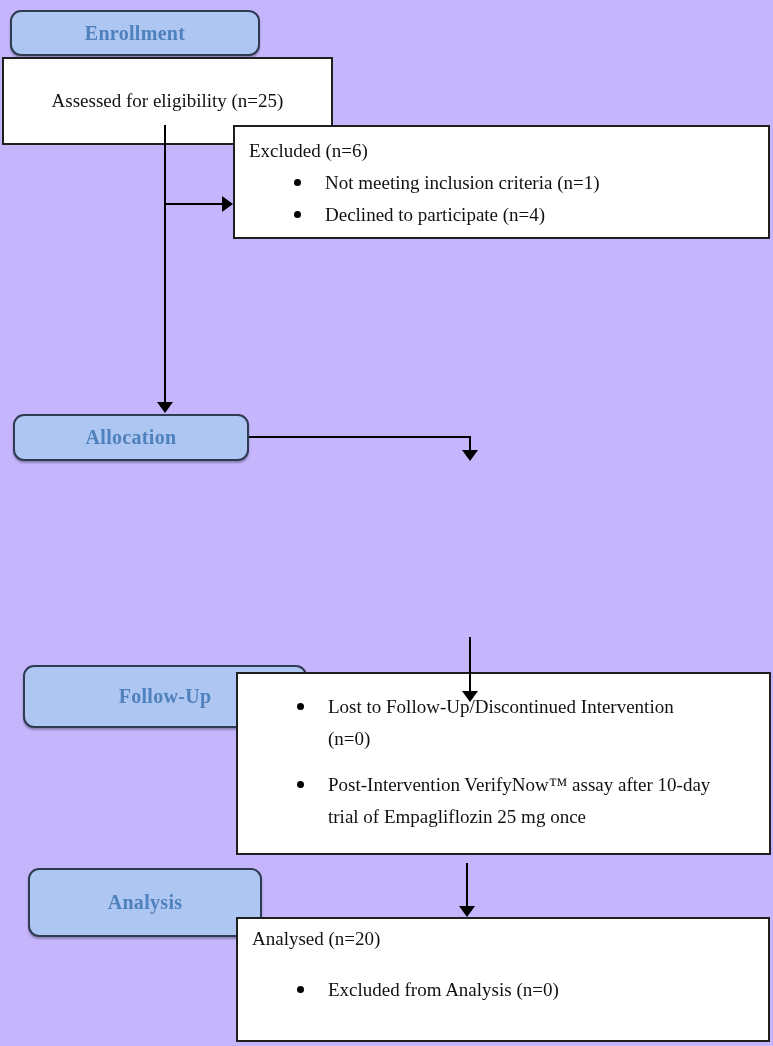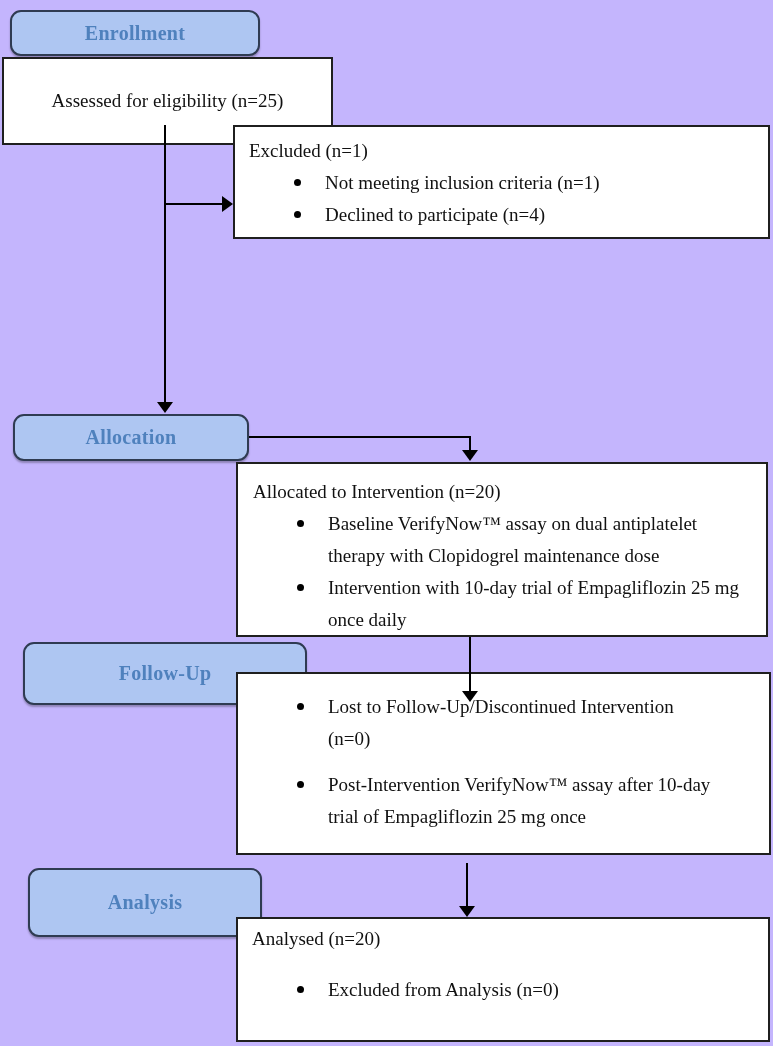--- a/index.html
+++ b/index.html
@@ -81,47 +81,40 @@
 <div class="canvas">
 
   <div class="stage" style="left:10px;top:10px;width:250px;height:46px;">
     <span>Enrollment</span>
   </div>
 
   <div class="stage" style="left:13px;top:414px;width:236px;height:47px;">
     <span>Allocation</span>
   </div>
 
-  <div class="stage" style="left:23px;top:642px;width:284px;height:63px;">
+  <div class="stage" style="left:23px;top:665px;width:284px;height:63px;">
     <span>Follow-Up</span>
   </div>
 
   <div class="stage" style="left:28px;top:868px;width:234px;height:69px;">
     <span>Analysis</span>
   </div>
 
   <div class="fbox box-assessed" style="left:2px;top:57px;width:331px;height:88px;">
     <span>Assessed for eligibility (n=25)</span>
   </div>
 
   <div class="fbox box-excluded" style="left:233px;top:125px;width:537px;height:114px;">
-    <span class="btitle">Excluded (n=1)</span>
+    <span class="btitle">Excluded (n=6)</span>
     <ul>
         <li>Not meeting inclusion criteria (n=1)</li>
         <li>Declined to participate (n=4)</li>
       </ul>
   </div>
 
-  <div class="fbox box-allocated" style="left:236px;top:462px;width:532px;height:175px;">
-    <span class="btitle">Allocated to Intervention (n=20)</span>
-    <ul>
-        <li>Baseline VerifyNow™ assay on dual antiplatelet therapy with Clopidogrel maintenance dose</li>
-        <li>Intervention with 10-day trial of Empagliflozin 25 mg once daily</li>
-      </ul>
-  </div>
 
   <div class="fbox box-followup" style="left:236px;top:672px;width:535px;height:183px;">
     <ul>
         <li>Lost to Follow-Up/Discontinued Intervention (n=0)</li>
         <li>Post-Intervention VerifyNow™ assay after 10-day trial of Empagliflozin 25 mg once</li>
       </ul>
   </div>
 
   <div class="fbox box-analysed" style="left:236px;top:917px;width:534px;height:125px;">
     <span class="btitle">Analysed (n=20)</span>

